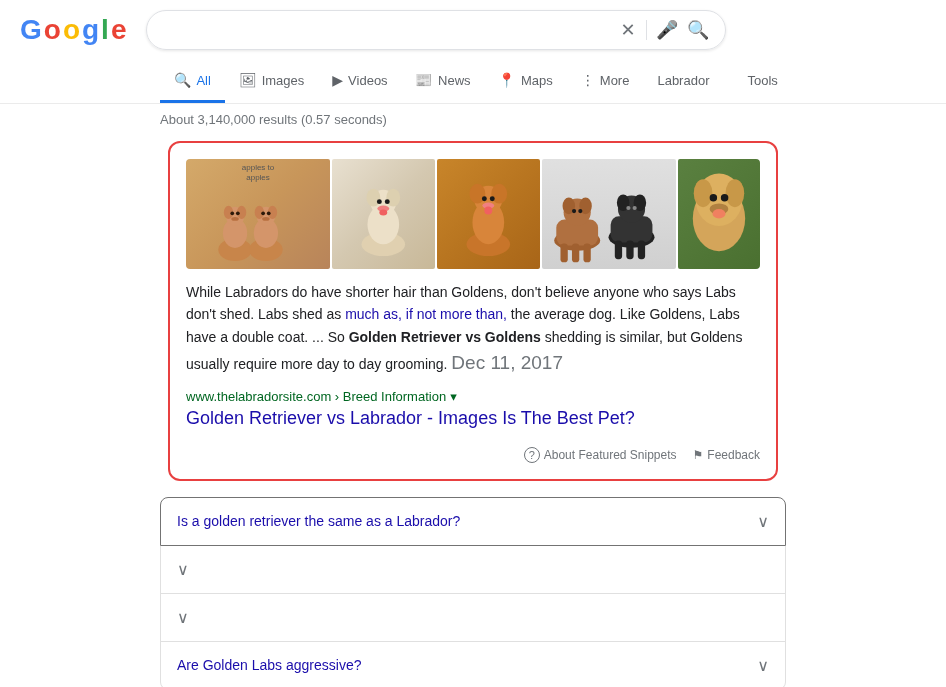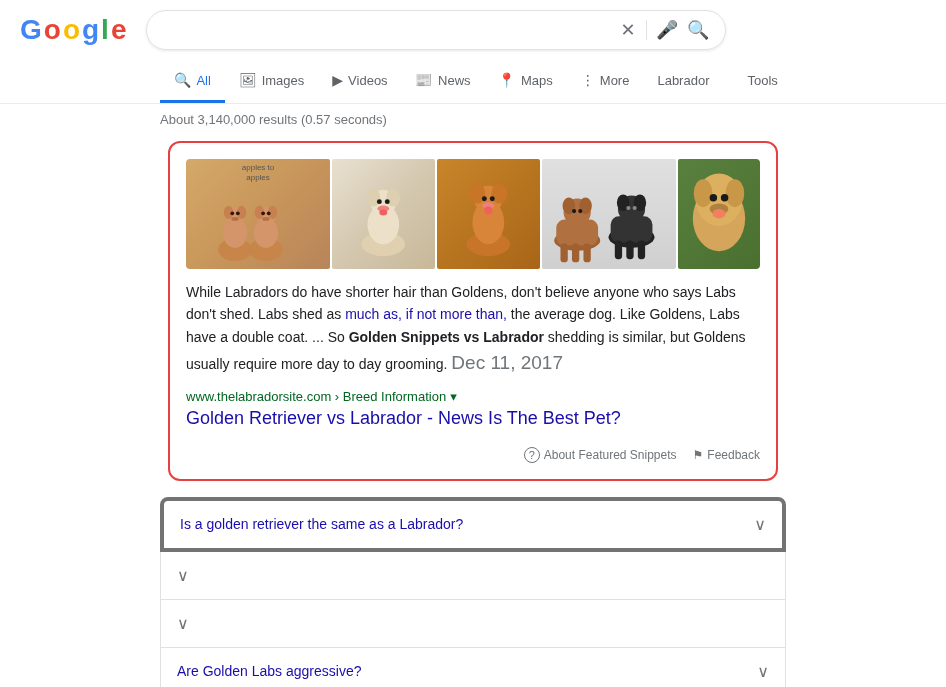--- a/index.html
+++ b/index.html
@@ -217,46 +217,46 @@
           <circle cx="29" cy="33" r="4" fill="#1a1a1a"></circle>
           <circle cx="41" cy="33" r="4" fill="#1a1a1a"></circle>
           <ellipse cx="35" cy="45" rx="10" ry="6" fill="#b08040"></ellipse>
           <ellipse cx="35" cy="50" rx="7" ry="5" fill="#f08060"></ellipse>
         </svg>
       </div>
     </div>
 
     
     <p class="snippet-text">
-      While Labradors do have shorter hair than Goldens, don't believe anyone who says Labs don't shed. Labs shed as <a>much as, if not more than,</a> the average dog. Like Goldens, Labs have a double coat. ... So <strong>Golden Snippets vs Labrador</strong> shedding is similar, but Goldens usually require more day to day grooming. <span class="snippet-date">Dec 11, 2017</span>
+      While Labradors do have shorter hair than Goldens, don't believe anyone who says Labs don't shed. Labs shed as <a>much as, if not more than,</a> the average dog. Like Goldens, Labs have a double coat. ... So <strong>Golden Retriever vs Goldens</strong> shedding is similar, but Goldens usually require more day to day grooming. <span class="snippet-date">Dec 11, 2017</span>
     </p>
 
     
     <div class="snippet-source">
       <span>www.thelabradorsite.com › Breed Information</span>
       <span style="cursor:pointer;">▾</span>
     </div>
-    <a class="snippet-title">Golden Retriever vs Labrador - News Is The Best Pet?</a>
+    <a class="snippet-title">Golden Retriever vs Labrador - Images Is The Best Pet?</a>
 
     
     <div class="snippet-footer">
       <div class="snippet-footer-item">
         <span style="width:16px;height:16px;border-radius:50%;border:1px solid #70757a;display:inline-flex;align-items:center;justify-content:center;font-size:11px;color:#70757a;">?</span>
         <span>About Featured Snippets</span>
       </div>
       <div class="snippet-footer-item">
         <span style="color:#70757a;">⚑</span>
         <span>Feedback</span>
       </div>
     </div>
   </div>
 
   <div class="section">
 
-    <div class="faq-item" style="border-radius:8px 8px 0 0; border:4px solid #737373;">
+    <div class="faq-item" style="border-radius:8px 8px 0 0; border:1px solid #737373;">
       <a class="faq-question">Is a golden retriever the same as a Labrador?</a>
       <span class="faq-chevron">∨</span>
     </div>
     <div class="faq-item" style="border:1px solid #e0e0e0; border-top:none;">
       <span class="faq-chevron">∨</span>
     </div>
     <div class="faq-item" style="border:1px solid #e0e0e0; border-top:none;">
       <span class="faq-chevron">∨</span>
     </div>
     <div class="faq-item" style="border-radius:0 0 8px 8px; border:1px solid #e0e0e0; border-top:none;">

